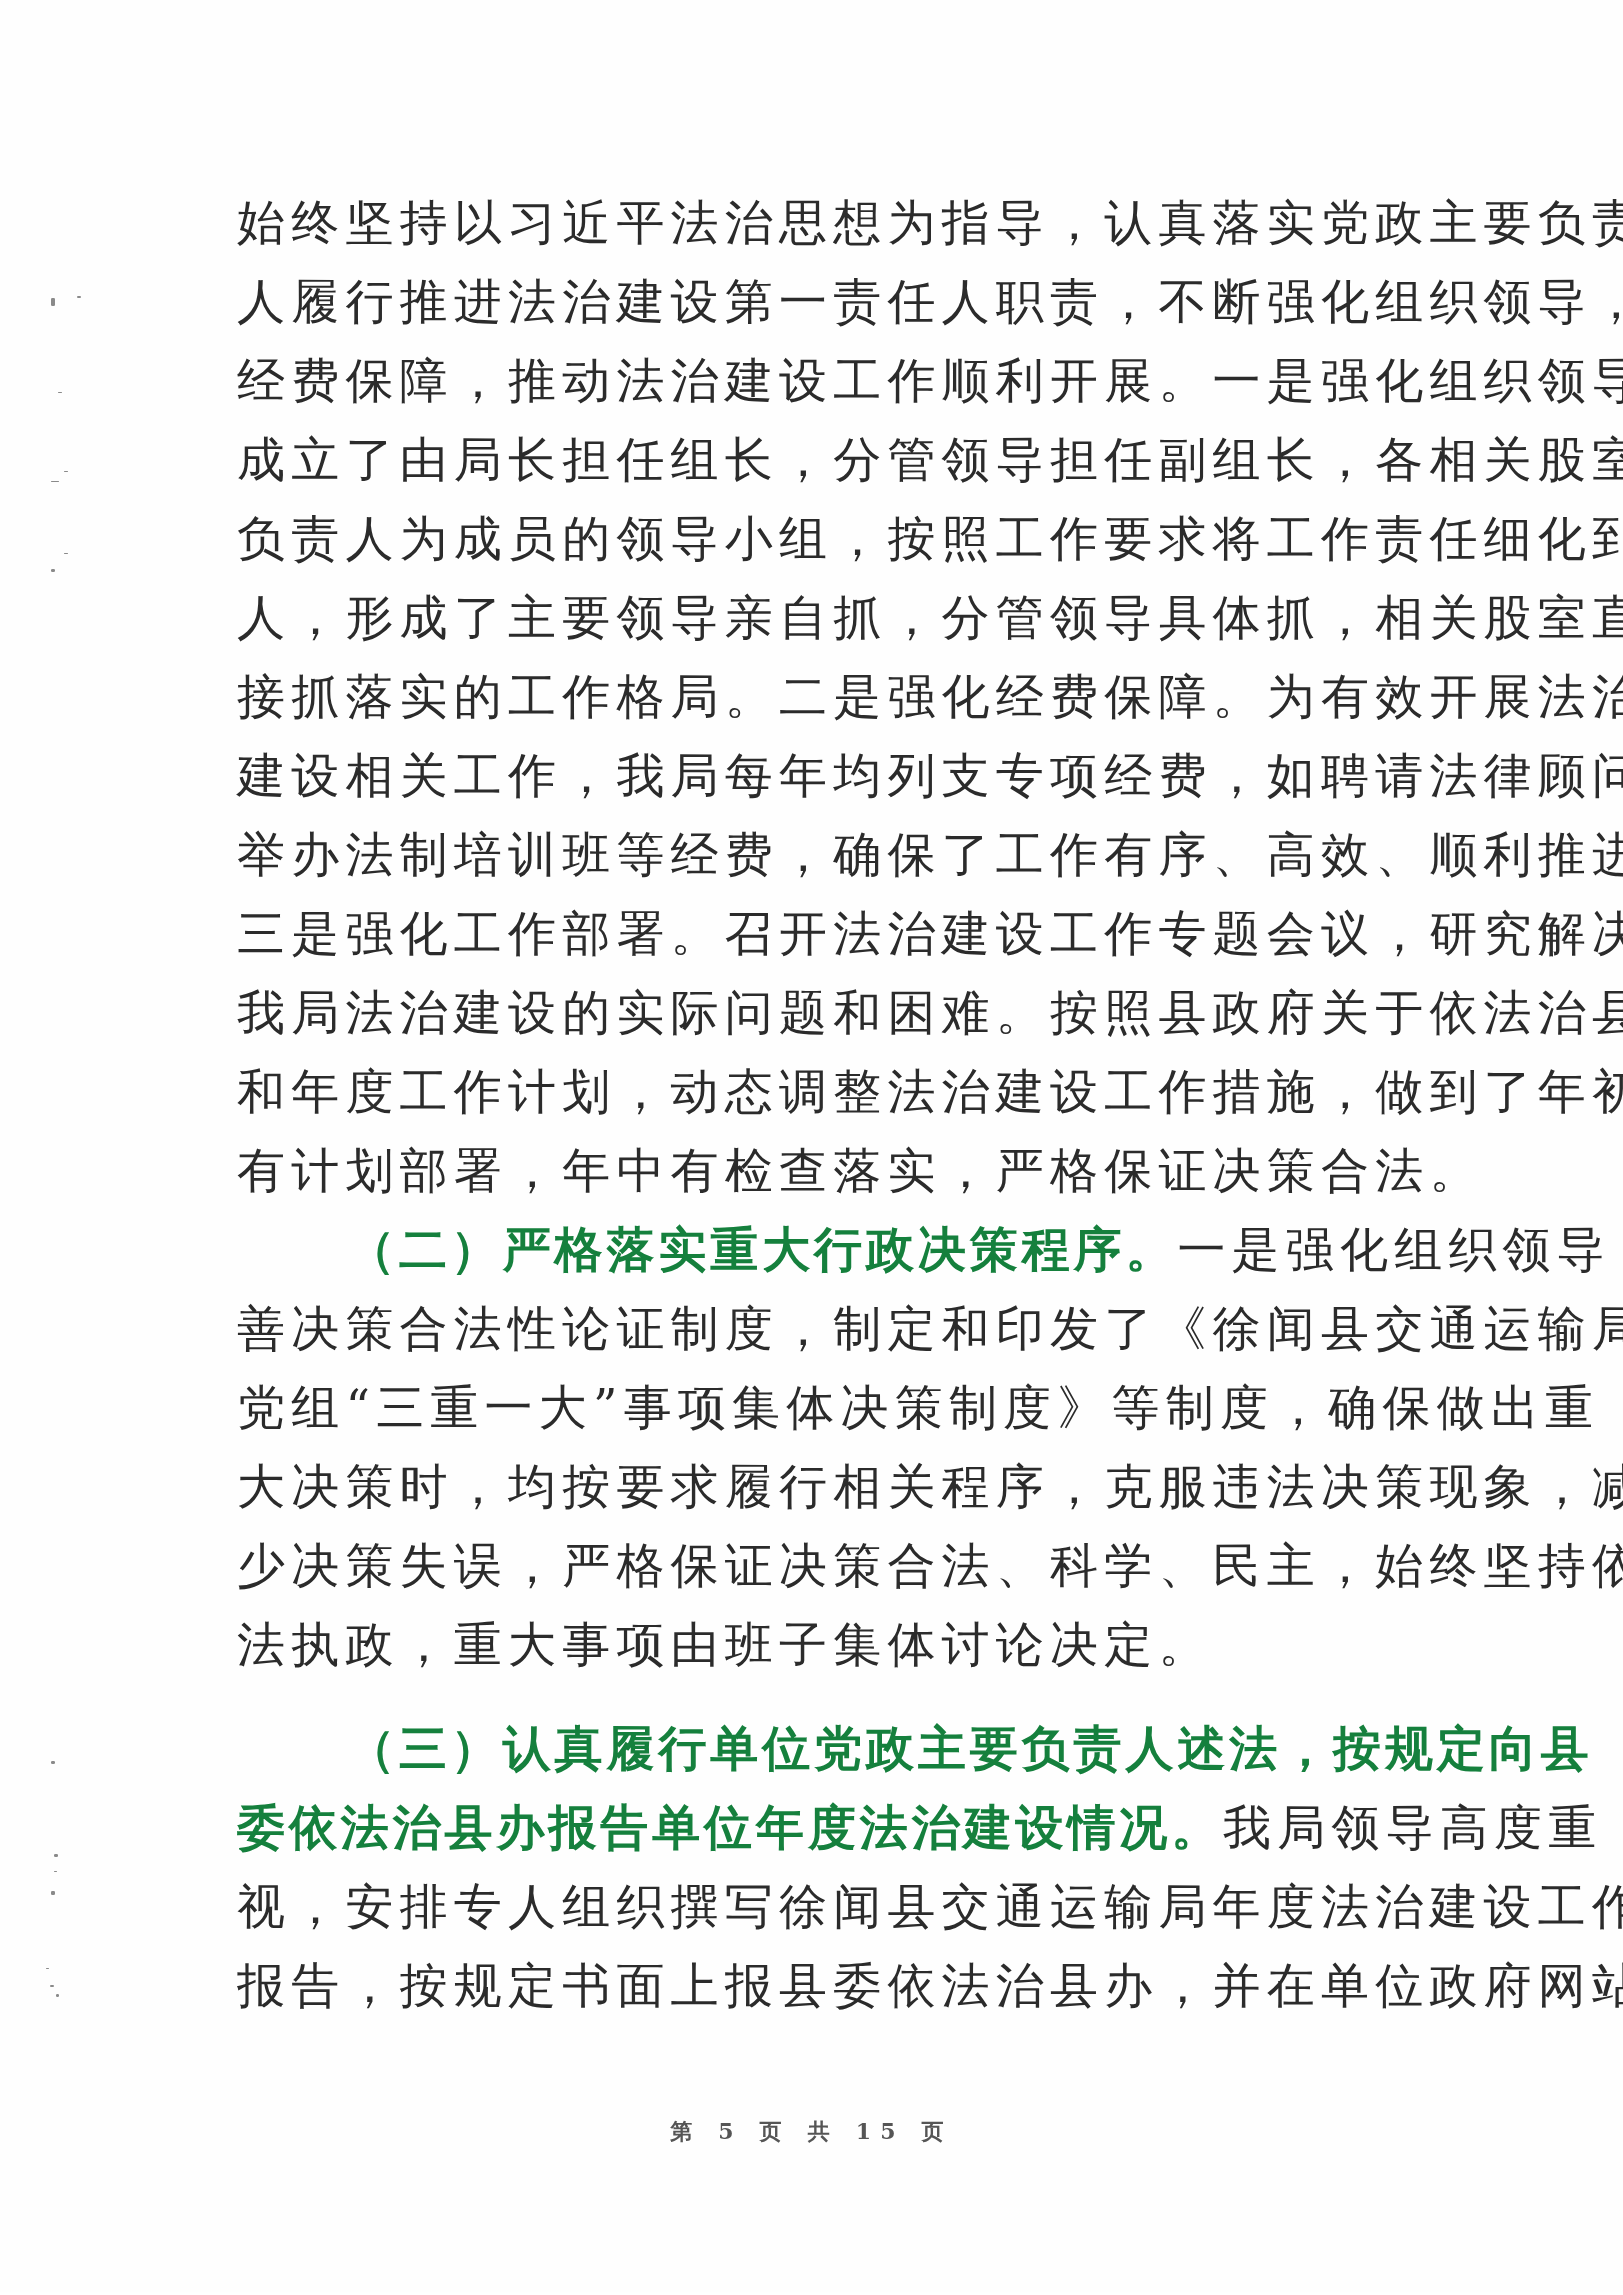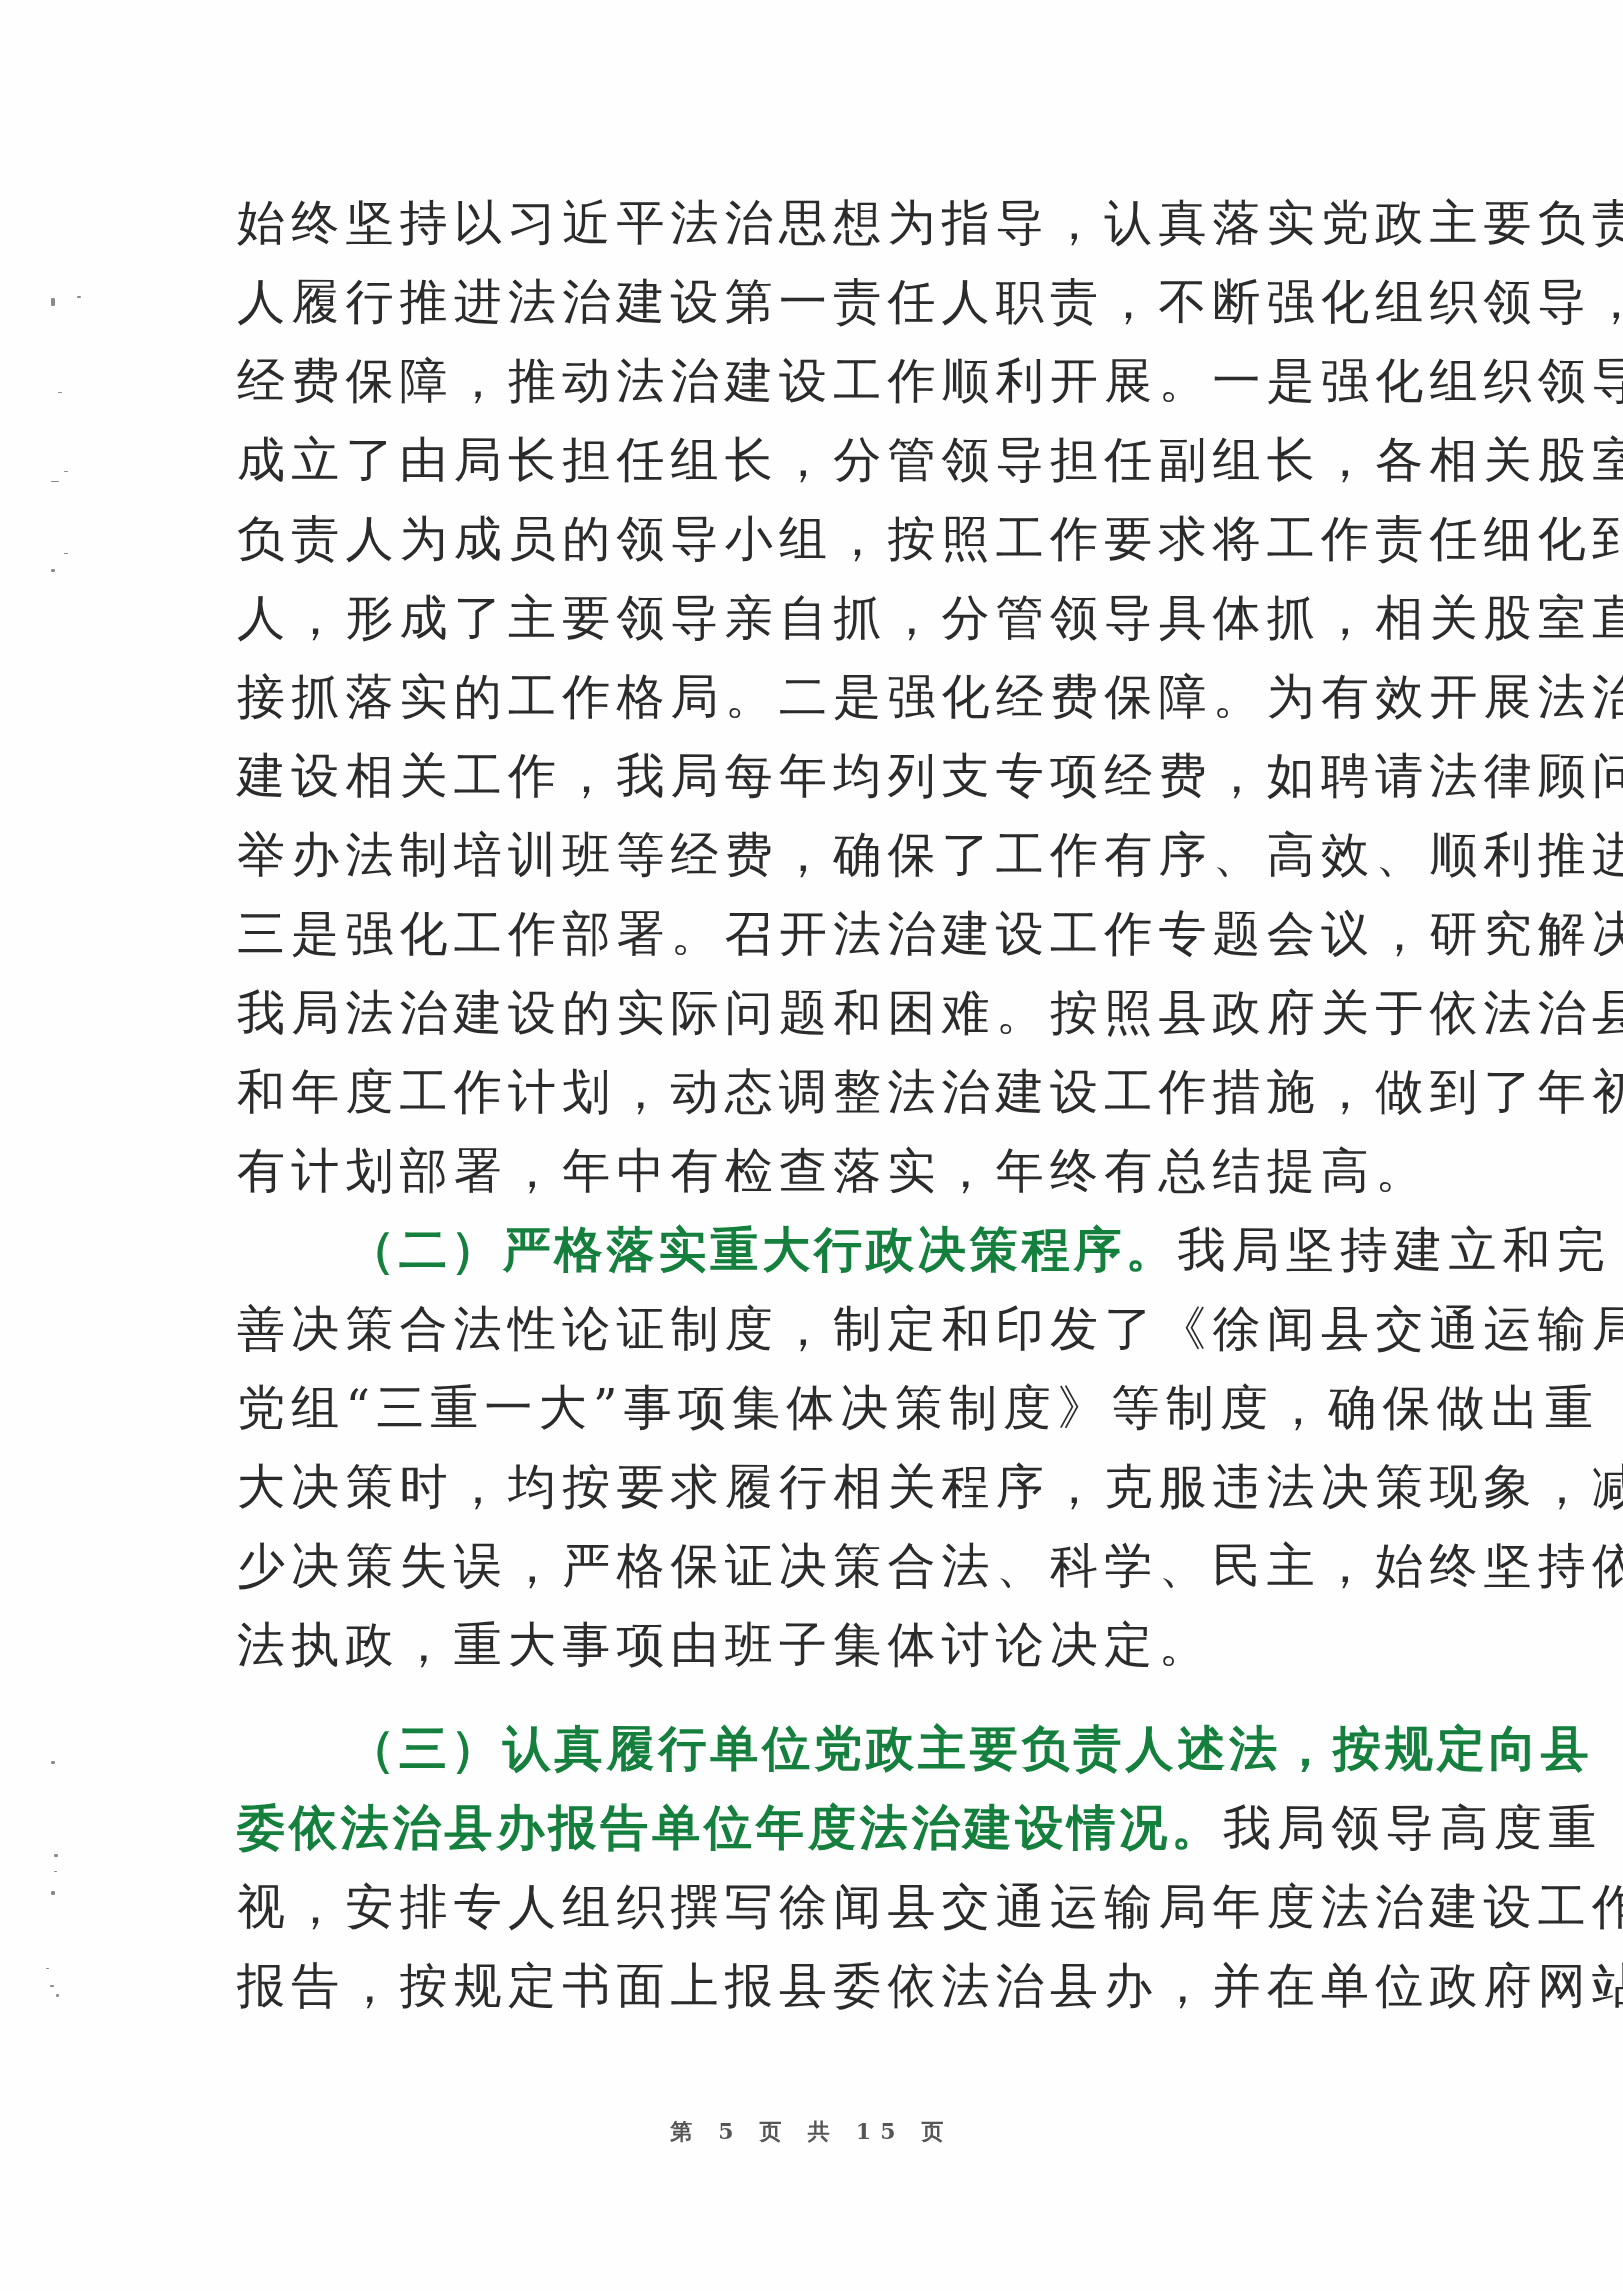--- a/index.html
+++ b/index.html
@@ -40,22 +40,22 @@
       <div class="line"><span>经费保障，推动法治建设工作顺利开展。一是强化组织领导。</span></div>
       <div class="line"><span>成立了由局长担任组长，分管领导担任副组长，各相关股室</span></div>
       <div class="line"><span>负责人为成员的领导小组，按照工作要求将工作责任细化到</span></div>
       <div class="line"><span>人，形成了主要领导亲自抓，分管领导具体抓，相关股室直</span></div>
       <div class="line"><span>接抓落实的工作格局。二是强化经费保障。为有效开展法治</span></div>
       <div class="line"><span>建设相关工作，我局每年均列支专项经费，如聘请法律顾问、</span></div>
       <div class="line"><span>举办法制培训班等经费，确保了工作有序、高效、顺利推进。</span></div>
       <div class="line"><span>三是强化工作部署。召开法治建设工作专题会议，研究解决</span></div>
       <div class="line"><span>我局法治建设的实际问题和困难。按照县政府关于依法治县</span></div>
       <div class="line"><span>和年度工作计划，动态调整法治建设工作措施，做到了年初</span></div>
-      <div class="line"><span>有计划部署，年中有检查落实，年终有总结提高。</span></div>
-      <div class="line indent"><span class="bold">（二）严格落实重大行政决策程序。</span><span>我局坚持建立和完</span></div>
+      <div class="line"><span>有计划部署，年中有检查落实，严格保证决策合法。</span></div>
+      <div class="line indent"><span class="bold">（二）严格落实重大行政决策程序。</span><span>一是强化组织领导</span></div>
       <div class="line"><span>善决策合法性论证制度，制定和印发了《徐闻县交通运输局</span></div>
       <div class="line"><span>党组“三重一大”事项集体决策制度》等制度，确保做出重</span></div>
       <div class="line"><span>大决策时，均按要求履行相关程序，克服违法决策现象，减</span></div>
       <div class="line"><span>少决策失误，严格保证决策合法、科学、民主，始终坚持依</span></div>
       <div class="line"><span>法执政，重大事项由班子集体讨论决定。</span></div>
       <div class="line indent" style="margin-top: 25px;"><span class="bold">（三）认真履行单位党政主要负责人述法，按规定向县</span></div>
       <div class="line"><span class="bold">委依法治县办报告单位年度法治建设情况。</span><span>我局领导高度重</span></div>
       <div class="line"><span>视，安排专人组织撰写徐闻县交通运输局年度法治建设工作</span></div>
       <div class="line"><span>报告，按规定书面上报县委依法治县办，并在单位政府网站</span></div>
     </div>

